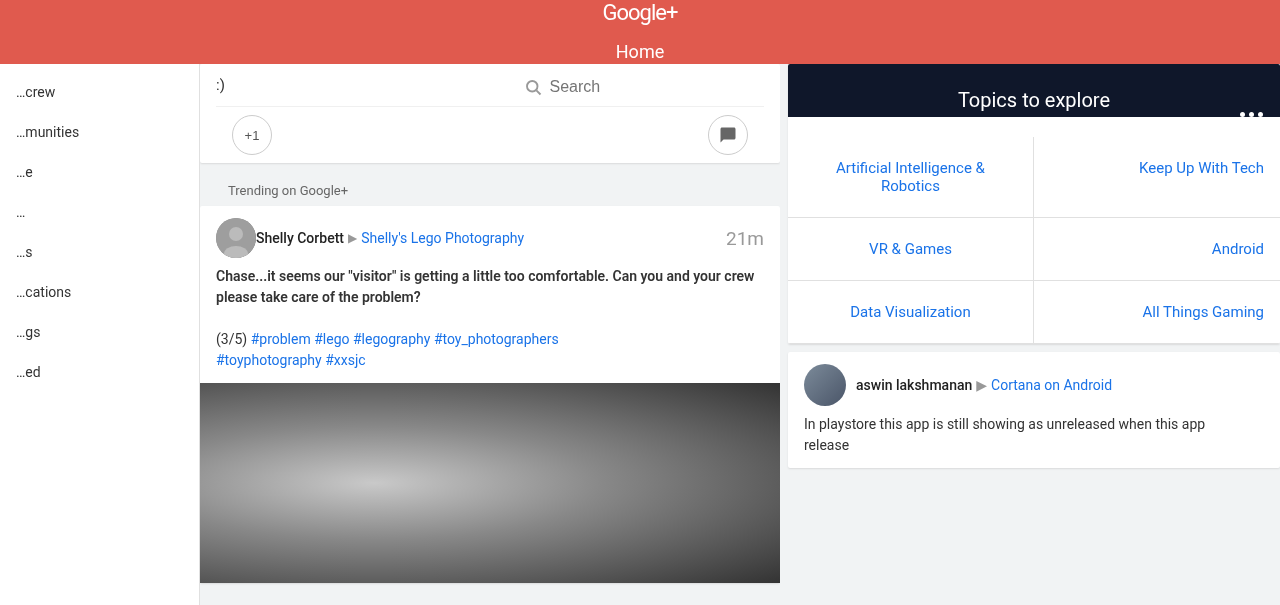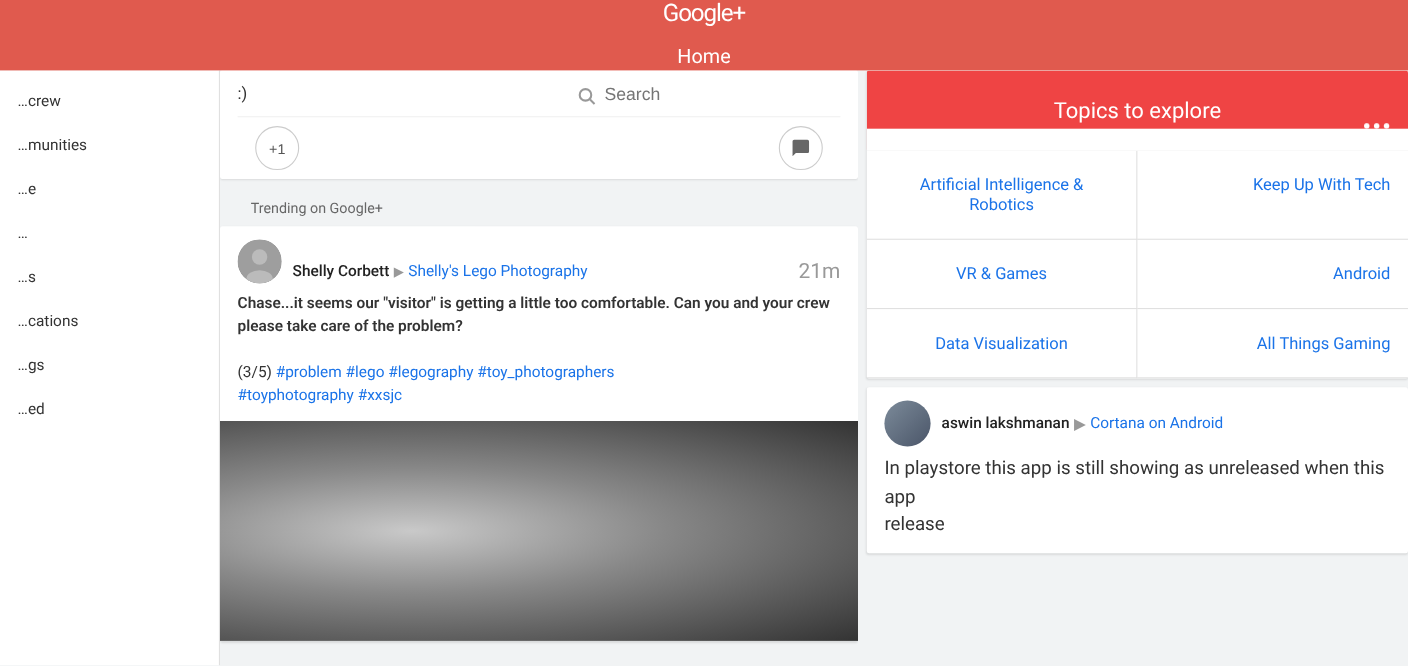--- a/index.html
+++ b/index.html
@@ -157,23 +157,22 @@
 
     
     .post-card {
       background: white;
       margin: 0 0 8px 0;
       border-radius: 2px;
       box-shadow: 0 1px 2px rgba(0,0,0,0.1);
     }
     .post-header {
       display: flex;
-      align-items: flex-end;
+      align-items: center;
       padding: 12px 16px 8px;
-      gap: 10px;
     }
     .avatar {
       width: 40px; height: 40px;
       border-radius: 50%;
       background: #bbb;
       overflow: hidden;
       flex-shrink: 0;
     }
     .avatar-img {
       width: 100%; height: 100%;
@@ -246,21 +245,21 @@
 
     
     .topics-card {
       background: white;
       border-radius: 2px;
       box-shadow: 0 1px 2px rgba(0,0,0,0.1);
       overflow: hidden;
       margin-bottom: 8px;
     }
     .topics-header {
-      background: #ef4444;
+      background: #0f172a;
       padding: 24px 27px;
       text-align: center;
       color: white;
       font-size: 20px;
       font-weight: 400;
       position: relative;
     }
     .topics-header::after {
       content: '';
       position: absolute;
@@ -310,21 +309,21 @@
       flex: 1;
     }
     .social-community {
       color: #1a73e8;
       cursor: pointer;
     }
     .social-arrow {
       color: #999;
     }
     .social-body {
-      font-size: 17px;
+      font-size: 14px;
       color: #333;
       line-height: 1.5;
     }
 
     
     .center::-webkit-scrollbar { width: 6px; }
     .center::-webkit-scrollbar-thumb { background: #ccc; border-radius: 3px; }
   </style>
 </head>
 <body>

